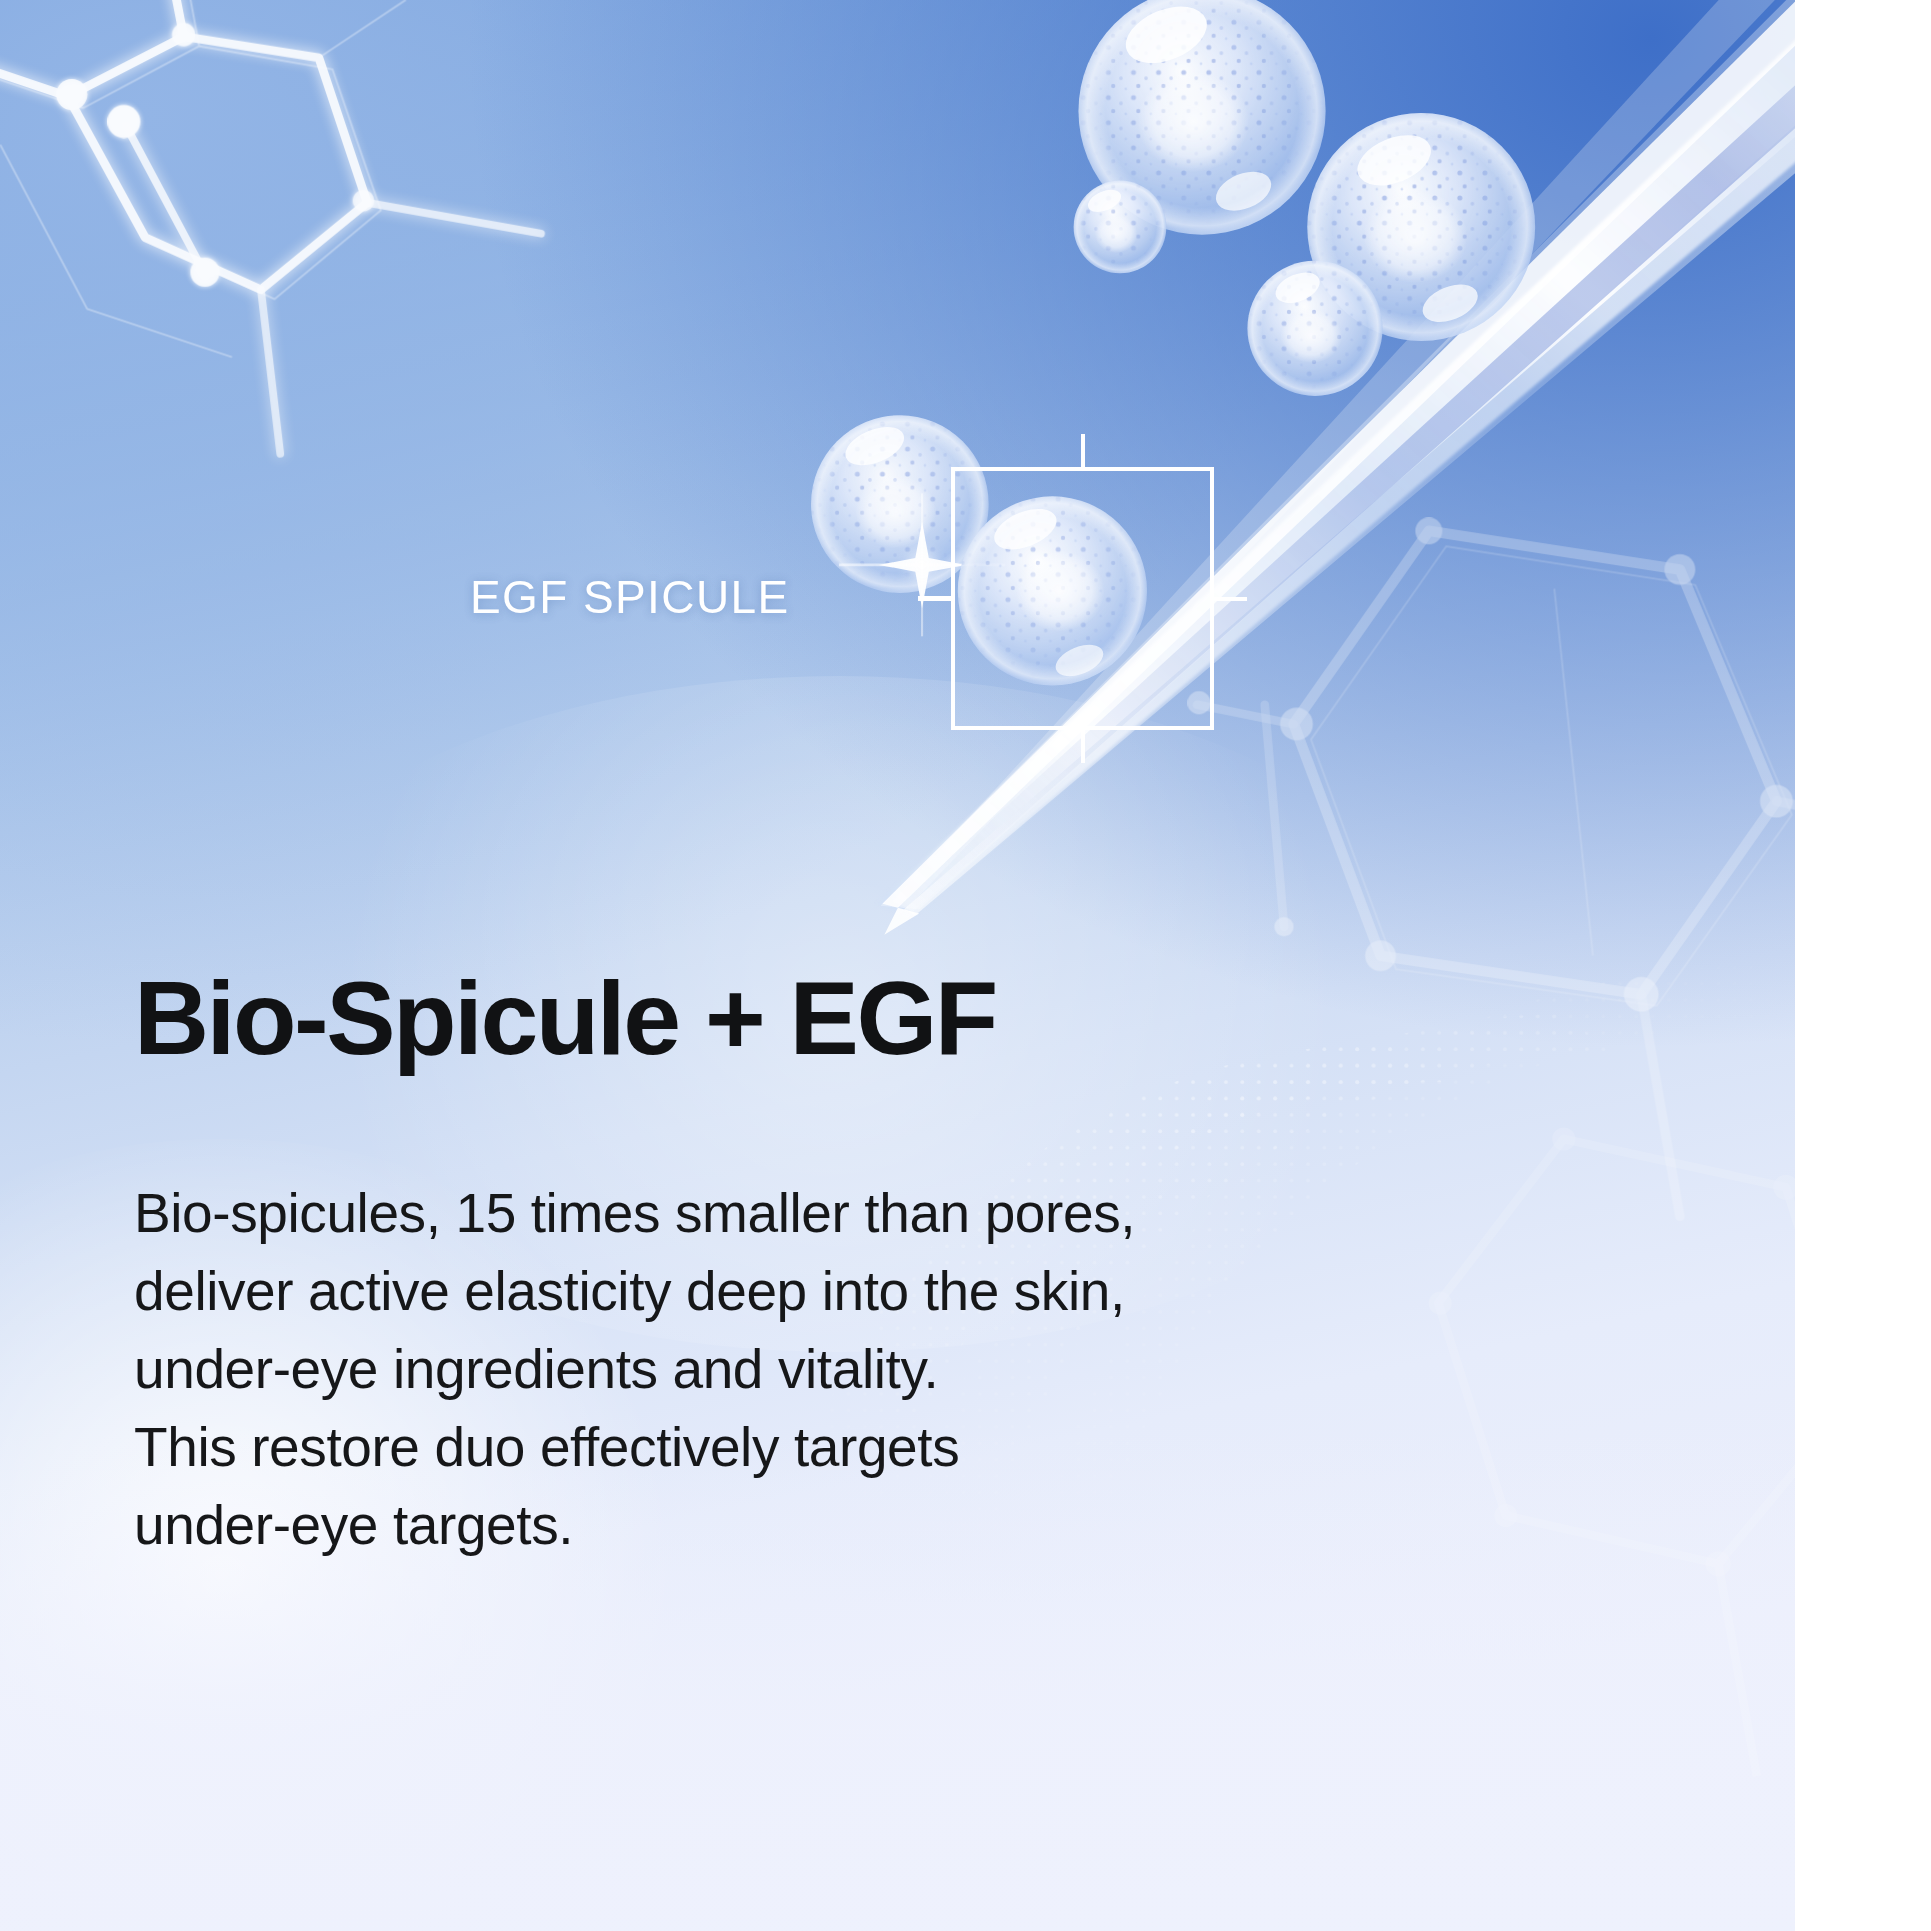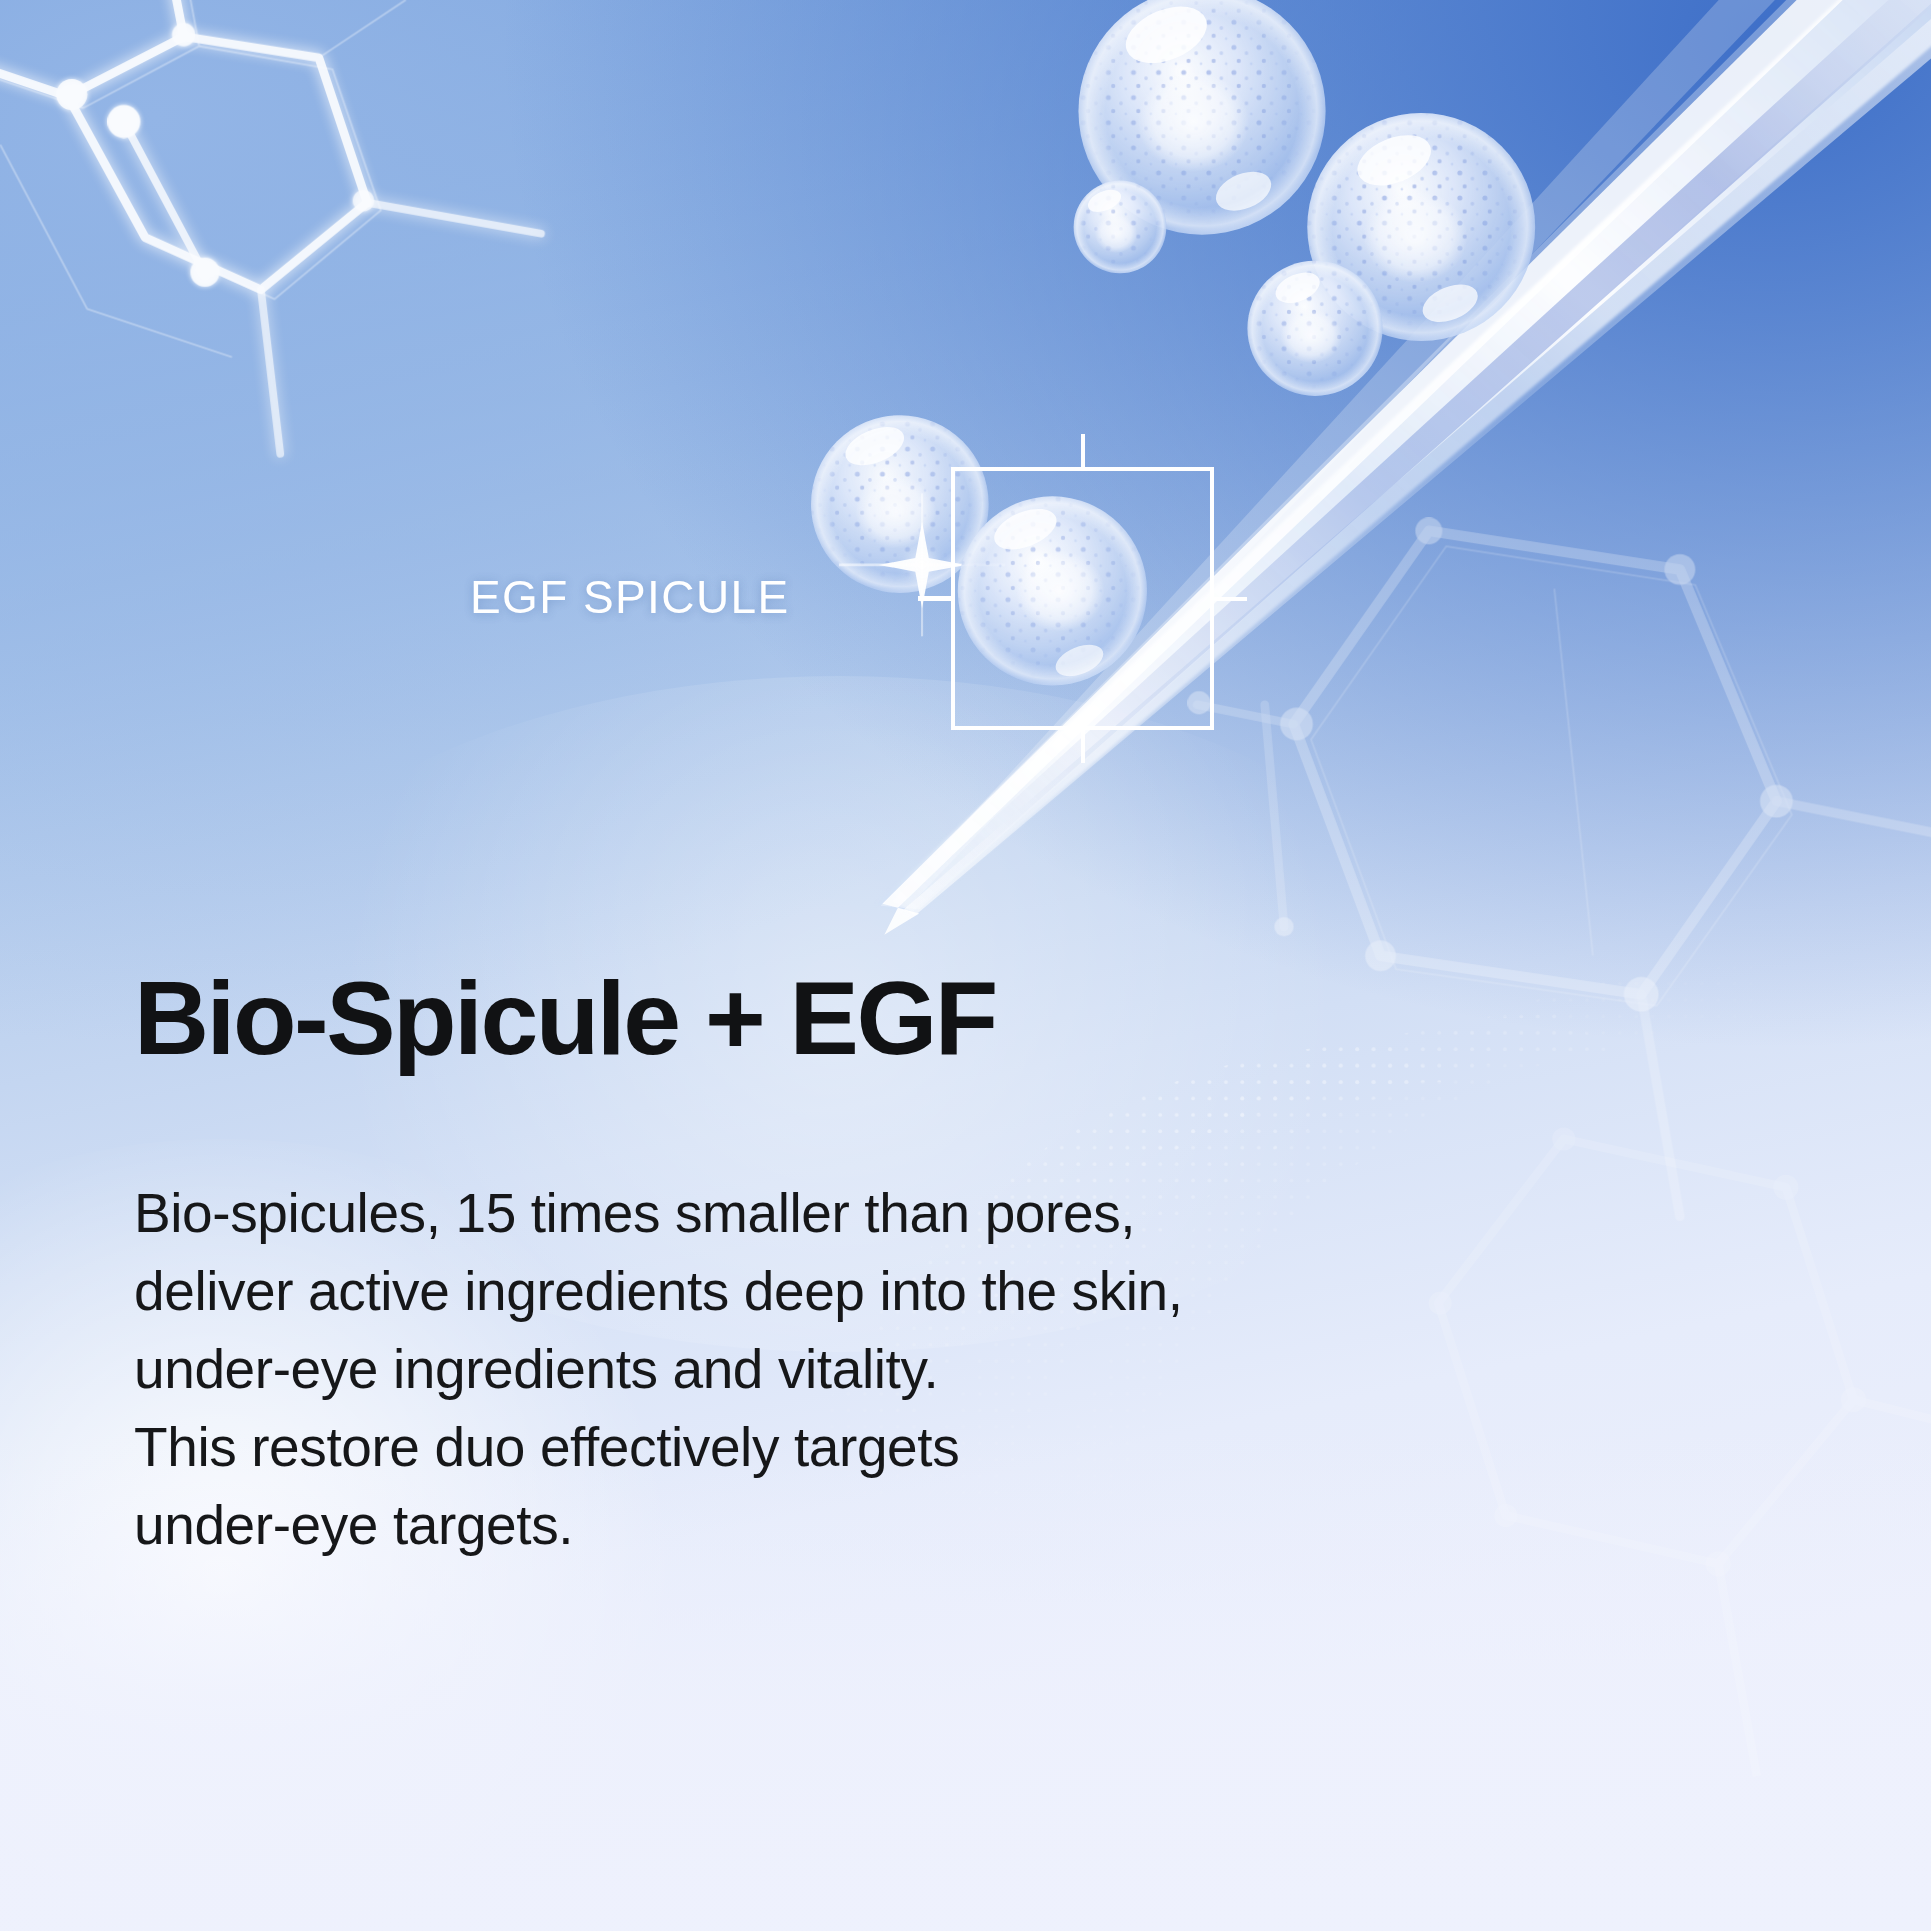--- a/index.html
+++ b/index.html
@@ -2,21 +2,21 @@
 <html><head>
 <meta charset="utf-8">
 <style>
   html,body{margin:0;padding:0;}
   body{
     width:1931px;height:1931px;overflow:hidden;
     font-family:"Liberation Sans", sans-serif;
     background:#ffffff;
   }
   .poster{
-    position:relative;width:1931px;height:1931px;overflow:hidden;
+    position:relative;width:1795px;height:1931px;overflow:hidden;
     background:
       radial-gradient(120% 95% at 92% 2%, #3e6fc8 0%, rgba(62,111,200,0) 55%),
       radial-gradient(110% 80% at 8% 6%, #93b5e6 0%, rgba(147,181,230,0) 60%),
       linear-gradient(168deg,#6e9ada 0%, #8fb3e3 16%, #b3cbec 36%, #d2dff5 55%, #e6ecfb 72%, #eceffc 86%, #eef1fd 100%);
   }
   
   .glow{position:absolute;border-radius:50%;pointer-events:none;}
   .glow-bl{left:-309px;top:1139px;width:1062px;height:869px;
     background:radial-gradient(circle,rgba(255,255,255,.92) 0%,rgba(255,255,255,0) 66%);}
   .glow-bottom{left:0;top:1429px;width:1931px;height:599px;border-radius:0;
@@ -354,21 +354,21 @@
   </div>
 
   <div class="callout">EGF SPICULE</div>
   <div class="callout-leader"></div>
 
   <div class="copy">
     <h1 class="headline">Bio-Spicule + EGF</h1>
     <div class="body">
       <p>
         <span class="ln">Bio-spicules, 15 times smaller than pores,</span>
-        <span class="ln">deliver active ingredients deep into the skin,</span>
+        <span class="ln">deliver active elasticity deep into the skin,</span>
         <span class="ln">under-eye ingredients and vitality.</span>
         <span class="ln">This restore duo effectively targets</span>
         <span class="ln">under-eye targets.</span>
       </p>
     </div>
   </div>
 
 </div>
 
 

